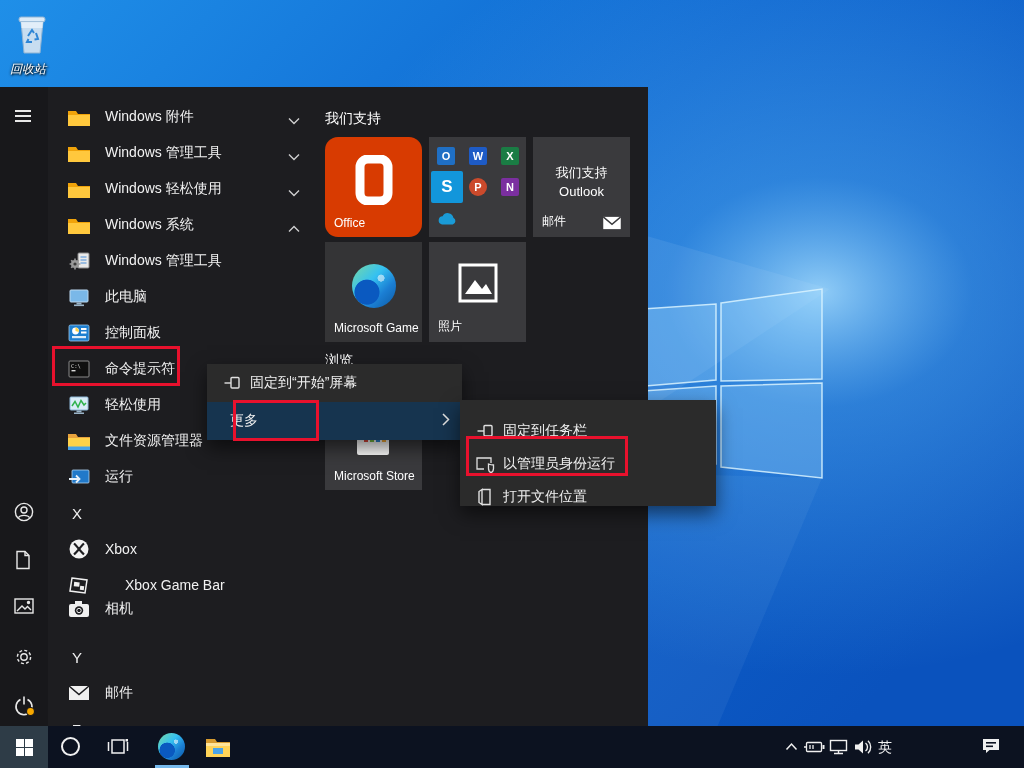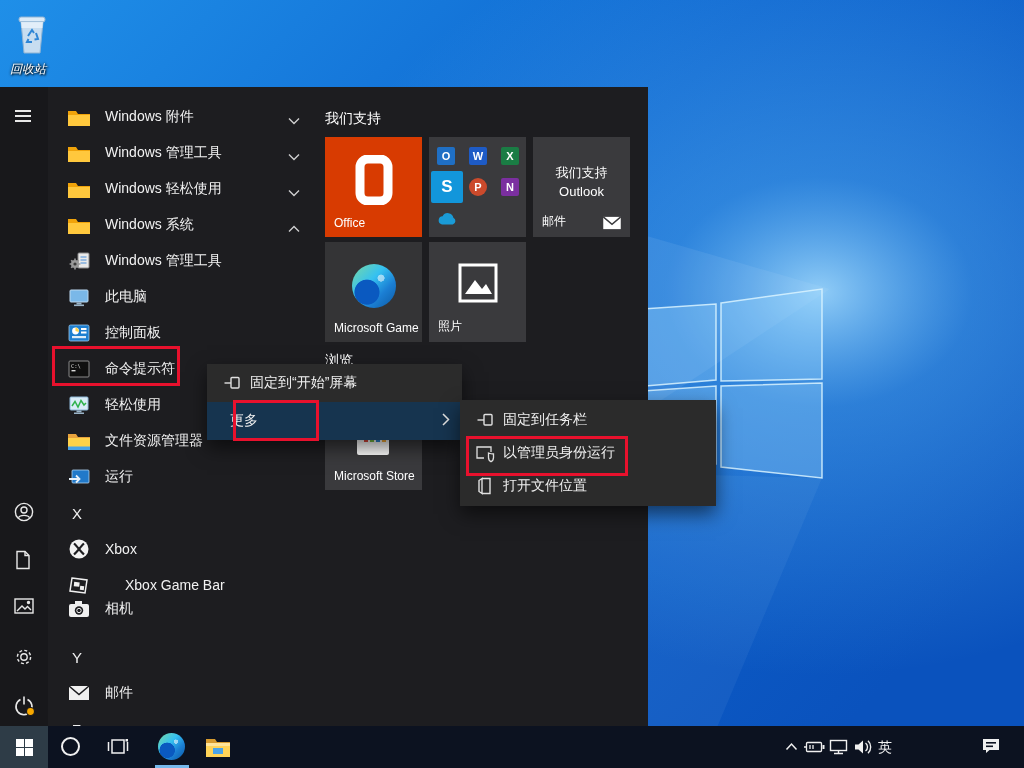--- a/index.html
+++ b/index.html
@@ -308,21 +308,21 @@
     </div>
 
     <div class="letter-row" style="top:624px;">
       <span>Z</span>
     </div>
   </div>
 
   <div>
     <div class="group-title" style="left:325px;top:23px;">我们支持</div>
 
-    <div class="tile" style="left:325px;top:50px;background:#d83b01;">
+    <div class="tile" style="left:325px;top:50px;background:#d83b01;border-radius:13px;">
       <svg class="abs" style="left:30px;top:18px;" width="38" height="50" viewBox="0 0 38 50">
         <rect x="5" y="4" width="28" height="42" rx="8" fill="none" stroke="#fff" stroke-width="9"></rect>
       </svg>
       <span class="tlabel">Office</span>
     </div>
 
     <div class="tile" style="left:429px;top:50px;">
       <div class="mini" style="left:8px;top:10px;width:18px;height:18px;background:#1f6fc4;font-size:11px;">O</div>
       <div class="mini" style="left:40px;top:10px;width:18px;height:18px;background:#1e5bc6;font-size:11px;">W</div>
       <div class="mini" style="left:72px;top:10px;width:18px;height:18px;background:#1a7c44;font-size:11px;">X</div>
@@ -388,21 +388,21 @@
   <div class="mitem sel" style="height:38px;">
     <span class="mlabel-noicon">更多</span>
     <span class="mchev">
       <svg width="8" height="13" viewBox="0 0 8 13" fill="none" stroke="#e0e0e0" stroke-width="1.5">
           <path d="M1,1 l5.5,5.5 L1,12"></path>
         </svg>
     </span>
   </div>
 </div>
 
-<div class="menu" style="left:460px;top:400px;width:256px;height:106px;padding-top:3px;box-sizing:border-box;z-index:31;">
+<div class="menu" style="left:460px;top:400px;width:256px;height:106px;padding-top:14px;box-sizing:border-box;z-index:31;">
   <div class="mitem" style="height:33px;">
     <span class="mic">
       <svg width="18" height="18" viewBox="0 0 18 18" fill="none" stroke="#e0e0e0" stroke-width="1.4">
         <rect x="8" y="3.5" width="8" height="10.5" rx="1"></rect>
           <path d="M1.5,9 h6.5"></path>
       </svg>
     </span>
     <span>固定到任务栏</span>
   </div>
   <div class="mitem" style="height:33px;">

